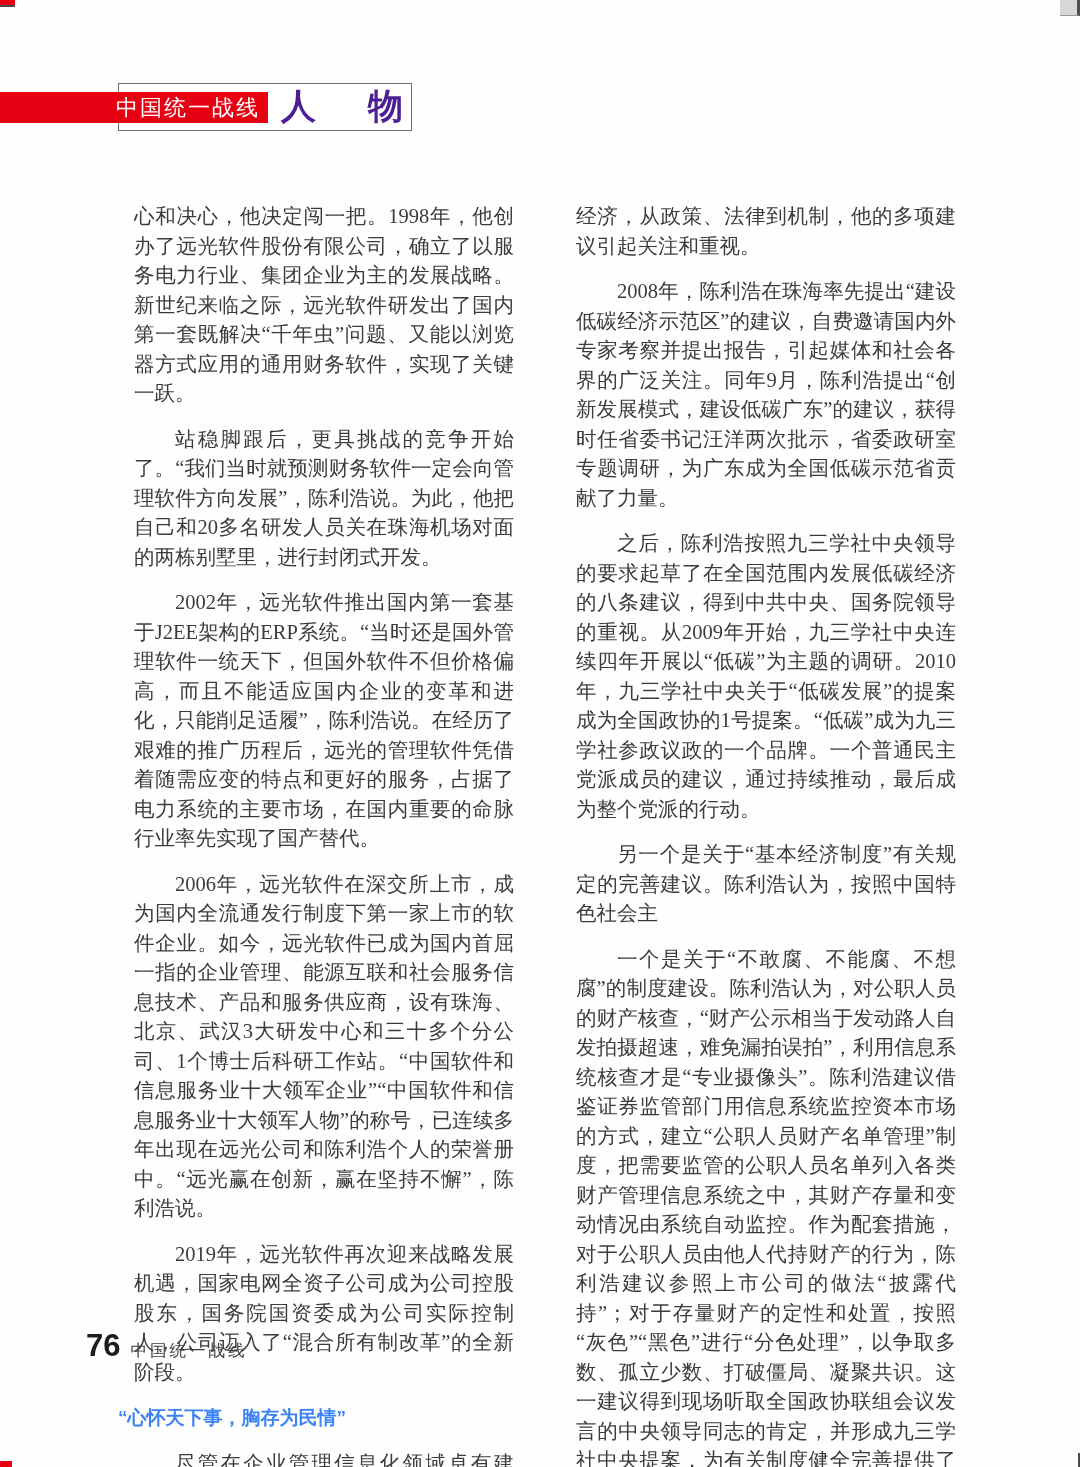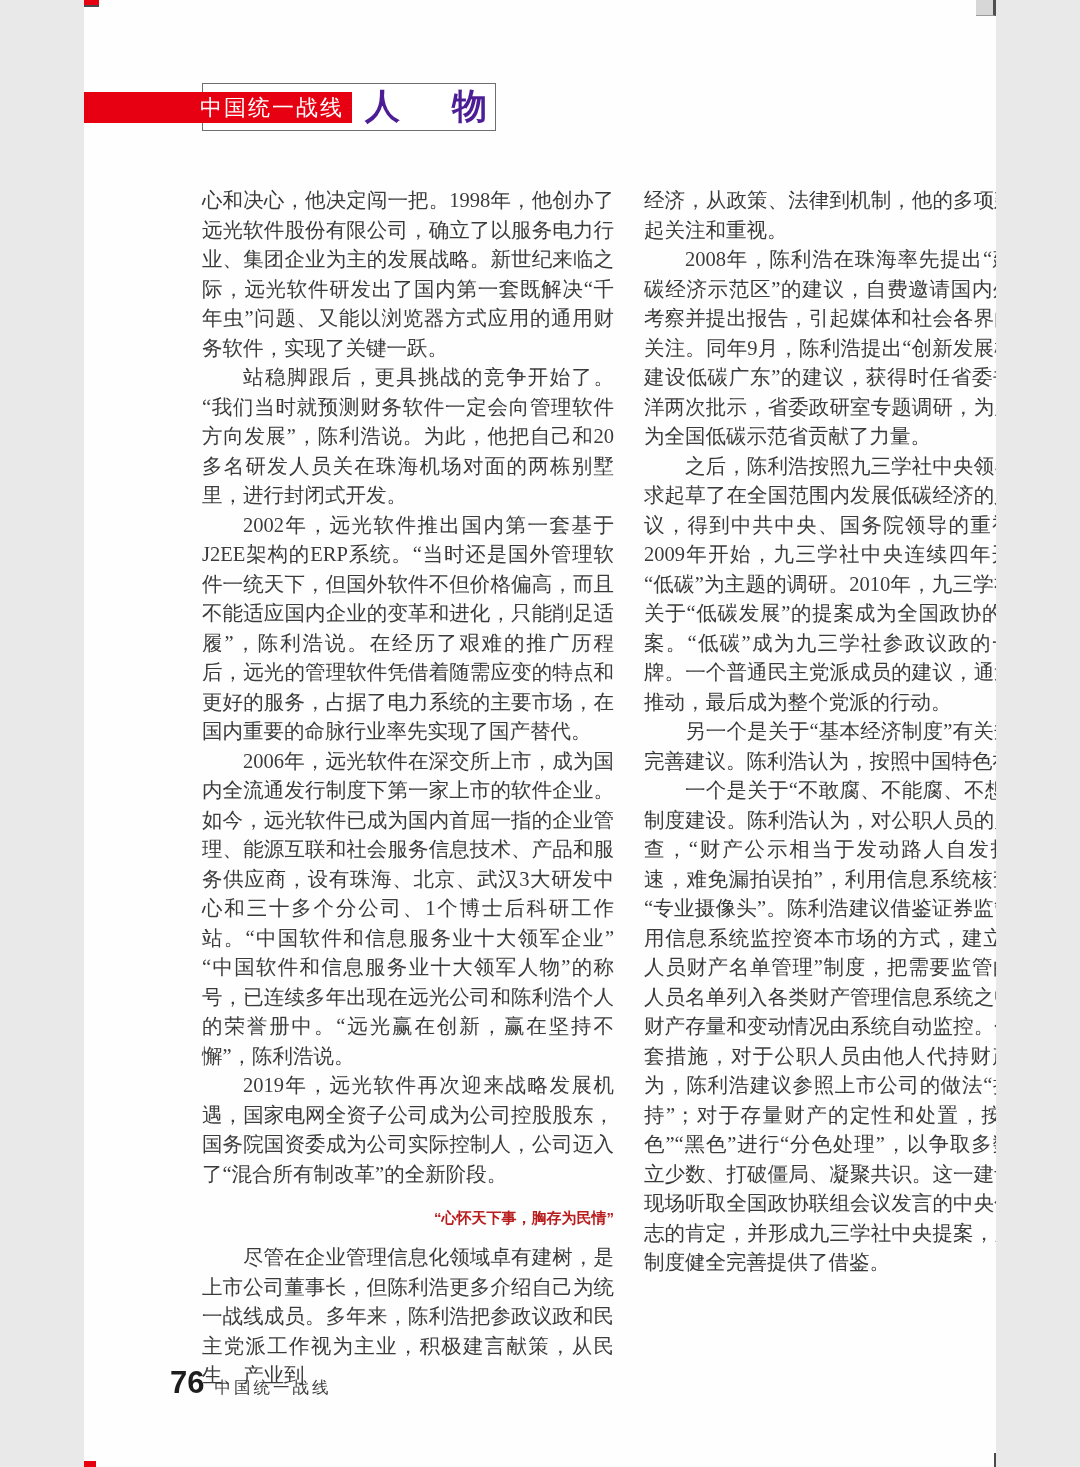--- a/index.html
+++ b/index.html
@@ -1,18 +1,18 @@
 <!DOCTYPE html>
 <html lang="zh"><head>
 <meta charset="utf-8">
 <style>
   html,body { margin:0; padding:0; background:#e9e9e9; }
   .page {
     position:relative;
-    width:912px; height:1467px;
+    width:1080px; height:1467px;
     margin:0 auto;
     background:#fefefe;
     overflow:hidden;
     font-family:"Liberation Serif","DejaVu Serif",serif;
     color:#3b3b3b;
   }
 
   
   .mark-top-left {
     position:absolute; left:0; top:0; width:15px; height:5px;
@@ -53,33 +53,33 @@
     font-family:"Liberation Sans","DejaVu Sans",sans-serif;
   }
 
   
   .columns {
     position:absolute; left:118px; top:186px; width:854px;
     display:flex; gap:30px;
   }
   .col { width:412px; }
   .para {
-    margin:0; font-size:20.5px; line-height:29.5px;
+    margin:16px; font-size:20.5px; line-height:29.5px;
     text-align:justify; text-indent:2em; color:#3b3b3b;
   }
   .para.no-indent { text-indent:0; }
   .section-heading {
-    margin:14px 0 10px 0; text-align:right;
-    font-size:15px; font-weight:bold; color:#b91c1c; line-height:30px;
+    margin:14px 0 10px 0; text-align:left;
+    font-size:19px; font-weight:bold; color:#3b82f6; line-height:30px;
     font-family:"Liberation Sans","DejaVu Sans",sans-serif;
   }
 
   
   .footer {
-    position:absolute; left:86px; top:1365px;
+    position:absolute; left:86px; top:1328px;
     display:flex; align-items:baseline; gap:10px;
   }
   .page-number {
     font-size:31px; font-weight:bold; color:#1d1d1d;
     font-family:"Liberation Sans","DejaVu Sans",sans-serif;
   }
   .journal-name {
     font-size:16.5px; color:#3b3b3b; letter-spacing:3px;
     font-family:"Liberation Sans","DejaVu Sans",sans-serif;
   }

